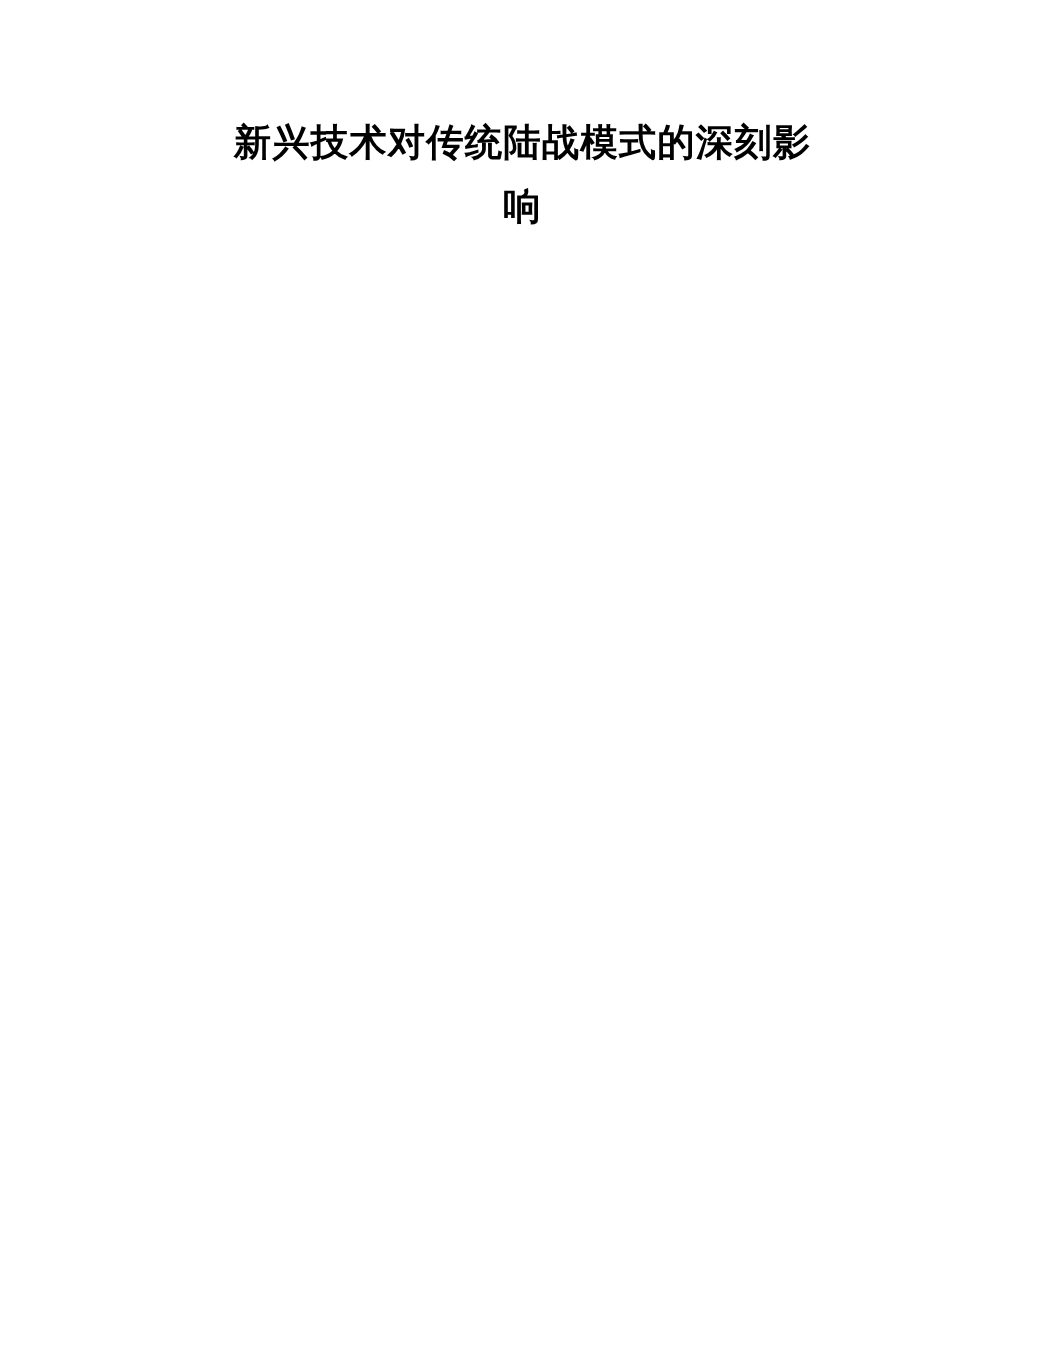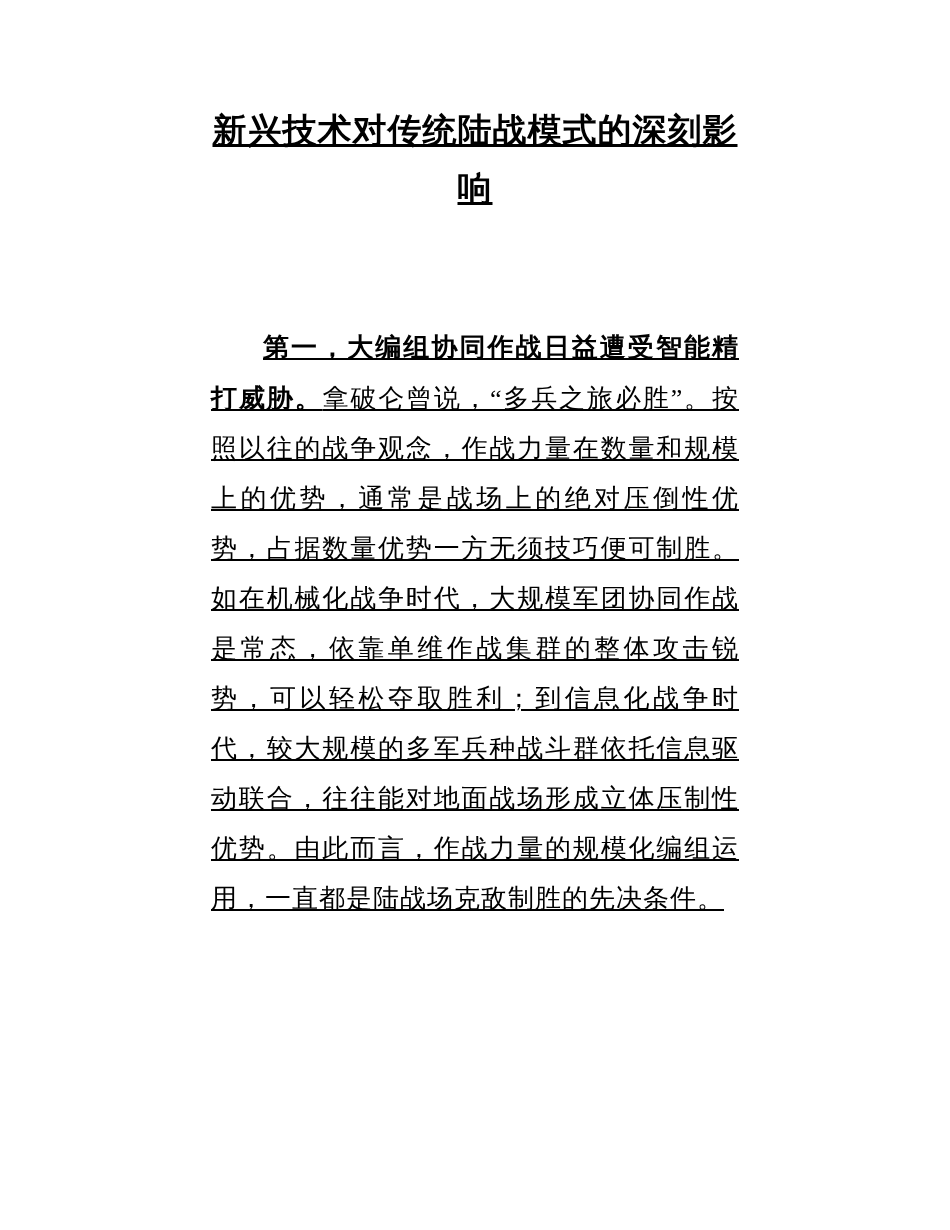--- a/index.html
+++ b/index.html
@@ -11,21 +11,20 @@
       position: relative;
       width: 752px;
       height: 1230px;
       margin: 0 auto;
       background: #ffffff;
       box-sizing: border-box;
       padding: 102px 112px 40px 112px;
       overflow: hidden;
       color: #000000;
       font-family: "Liberation Serif", "DejaVu Serif", serif;
-      text-decoration: underline;
     }
     .doc-title {
       margin: 0 0 104px 0;
       font-size: 34px;
       line-height: 58px;
       font-weight: bold;
       text-align: center;
       letter-spacing: 1px;
       font-family: "Liberation Serif", "DejaVu Serif", serif;
     }
@@ -51,15 +50,14 @@
     }
   </style>
 </head>
 <body>
 
 <div class="page">
 
   <h1 class="doc-title">新兴技术对传统陆战模式的深刻影响</h1>
 
 
-  <p class="para"><span class="para-lead">第一，大编组协同作战日益遭受智能精打威胁。</span><span class="para-text">拿破仑曾说，“多兵之旅必胜”。按照以往的战争观念，作战力量在数量和规模上的优势，通常是战场上的绝对压倒性优势，占据数量优势一方无须技巧便可制胜。如在机械化战争时代，大规模军团协同作战是常态，依靠单维作战集群的整体攻击锐势，可以轻松夺取胜利；到信息化战争时代，较大规模的多军兵种战斗群依托信息驱动联合，往往能对地面战场形成立体压制性优势。由此而言，作战力量的规模化编组运用，一直都是陆战场克敌制胜的先决条件。</span></p>
 
 </div>
 
 </body></html>

